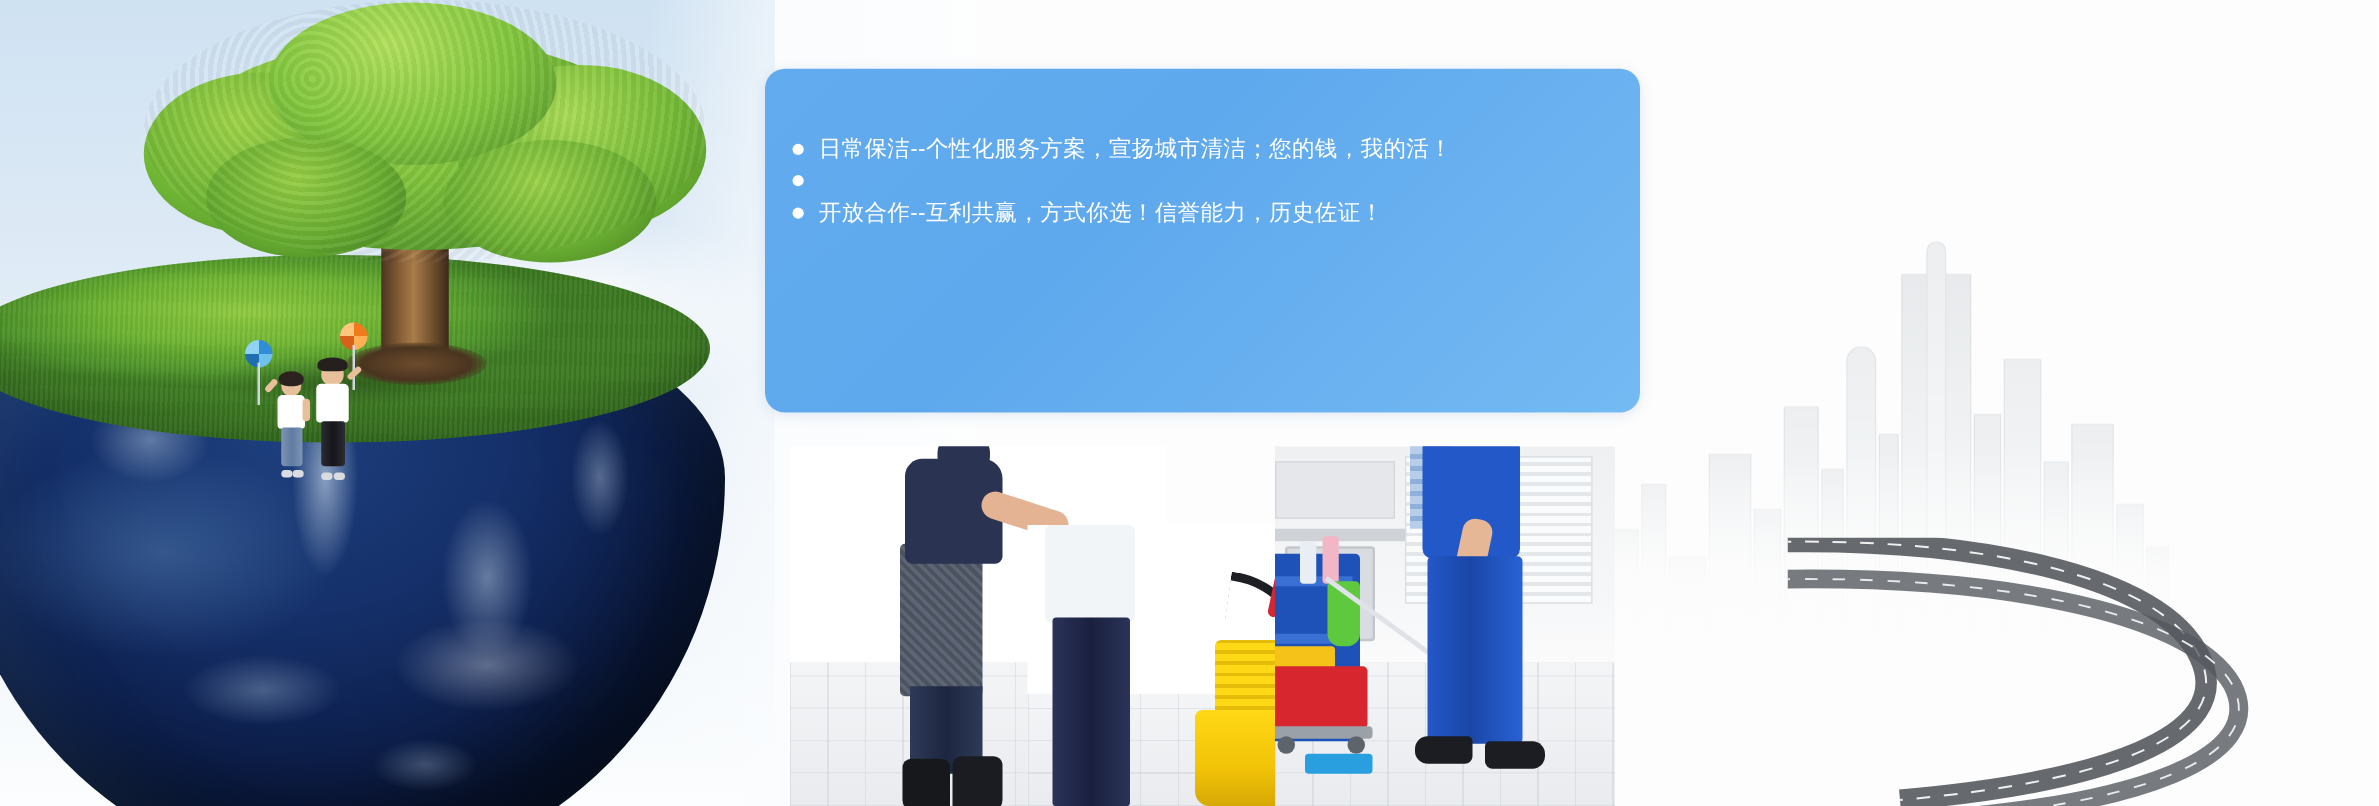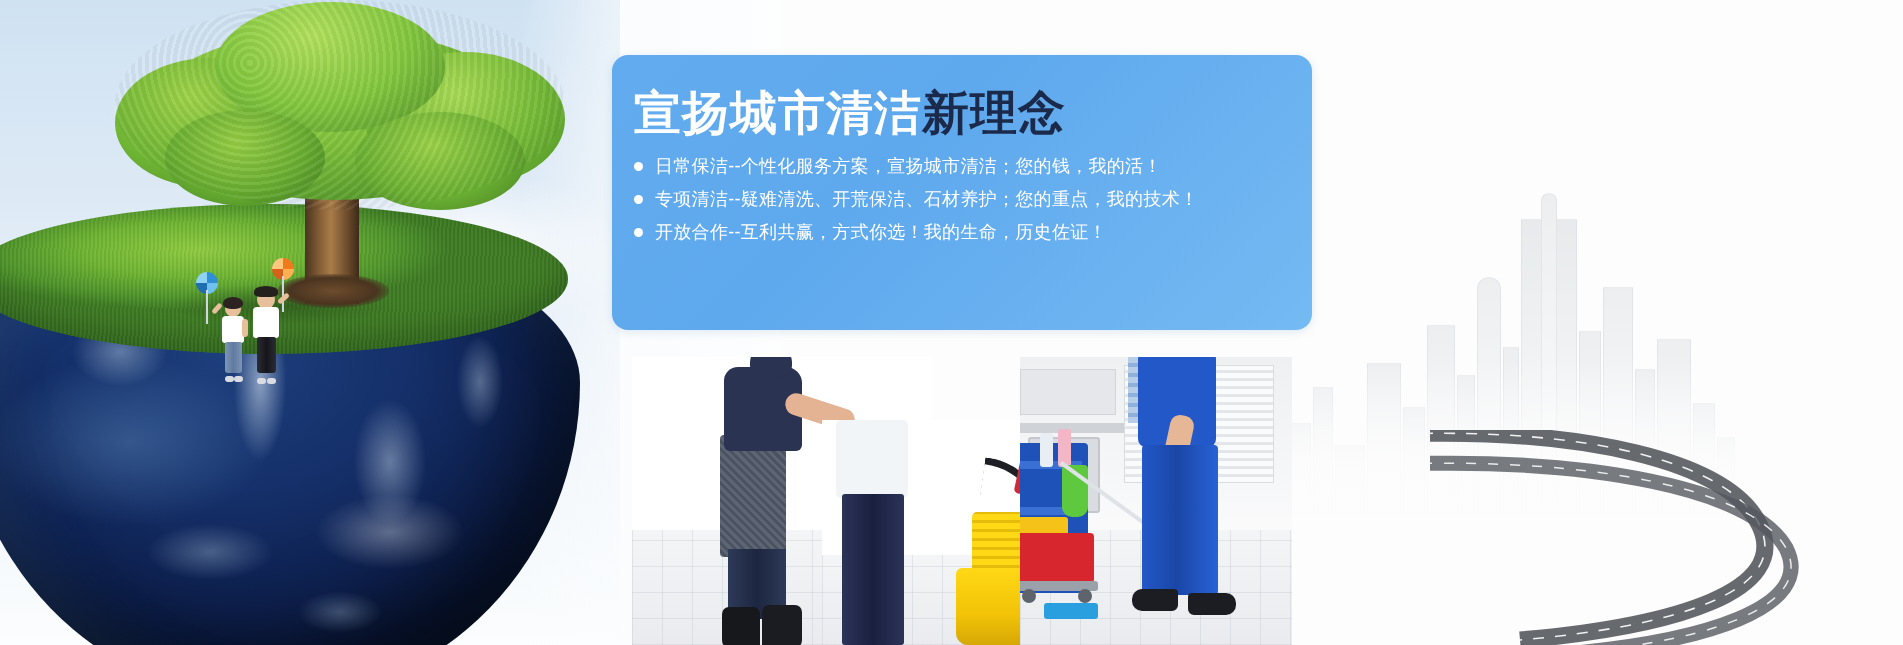--- a/index.html
+++ b/index.html
@@ -384,35 +384,31 @@
       <div class="pc-arm"></div>
         <div class="pc-legs"></div>
       <div class="pc-shoe1"></div>
         <div class="pc-shoe2"></div>
     </div>
 
   </div>
 
   <div class="card">
 
-    <div class="headline">
-      <span class="hl-white">宣扬城市清洁</span><span class="hl-dark">新理念</span>
-    </div>
 
 
     <div class="bullets">
       <div class="bullet">
         <span class="dot"></span>
         <span class="btext">日常保洁--个性化服务方案，宣扬城市清洁；您的钱，我的活！</span>
       </div>
       <div class="bullet">
         <span class="dot"></span>
-        <span class="btext">专项清洁--疑难清洗、开荒保洁、石材养护；您的重点，我的技术！</span>
       </div>
       <div class="bullet">
         <span class="dot"></span>
-        <span class="btext">开放合作--互利共赢，方式你选！我的生命，历史佐证！</span>
+        <span class="btext">开放合作--互利共赢，方式你选！信誉能力，历史佐证！</span>
       </div>
     </div>
 
   </div>
 
 </div>
 
 </body></html>

